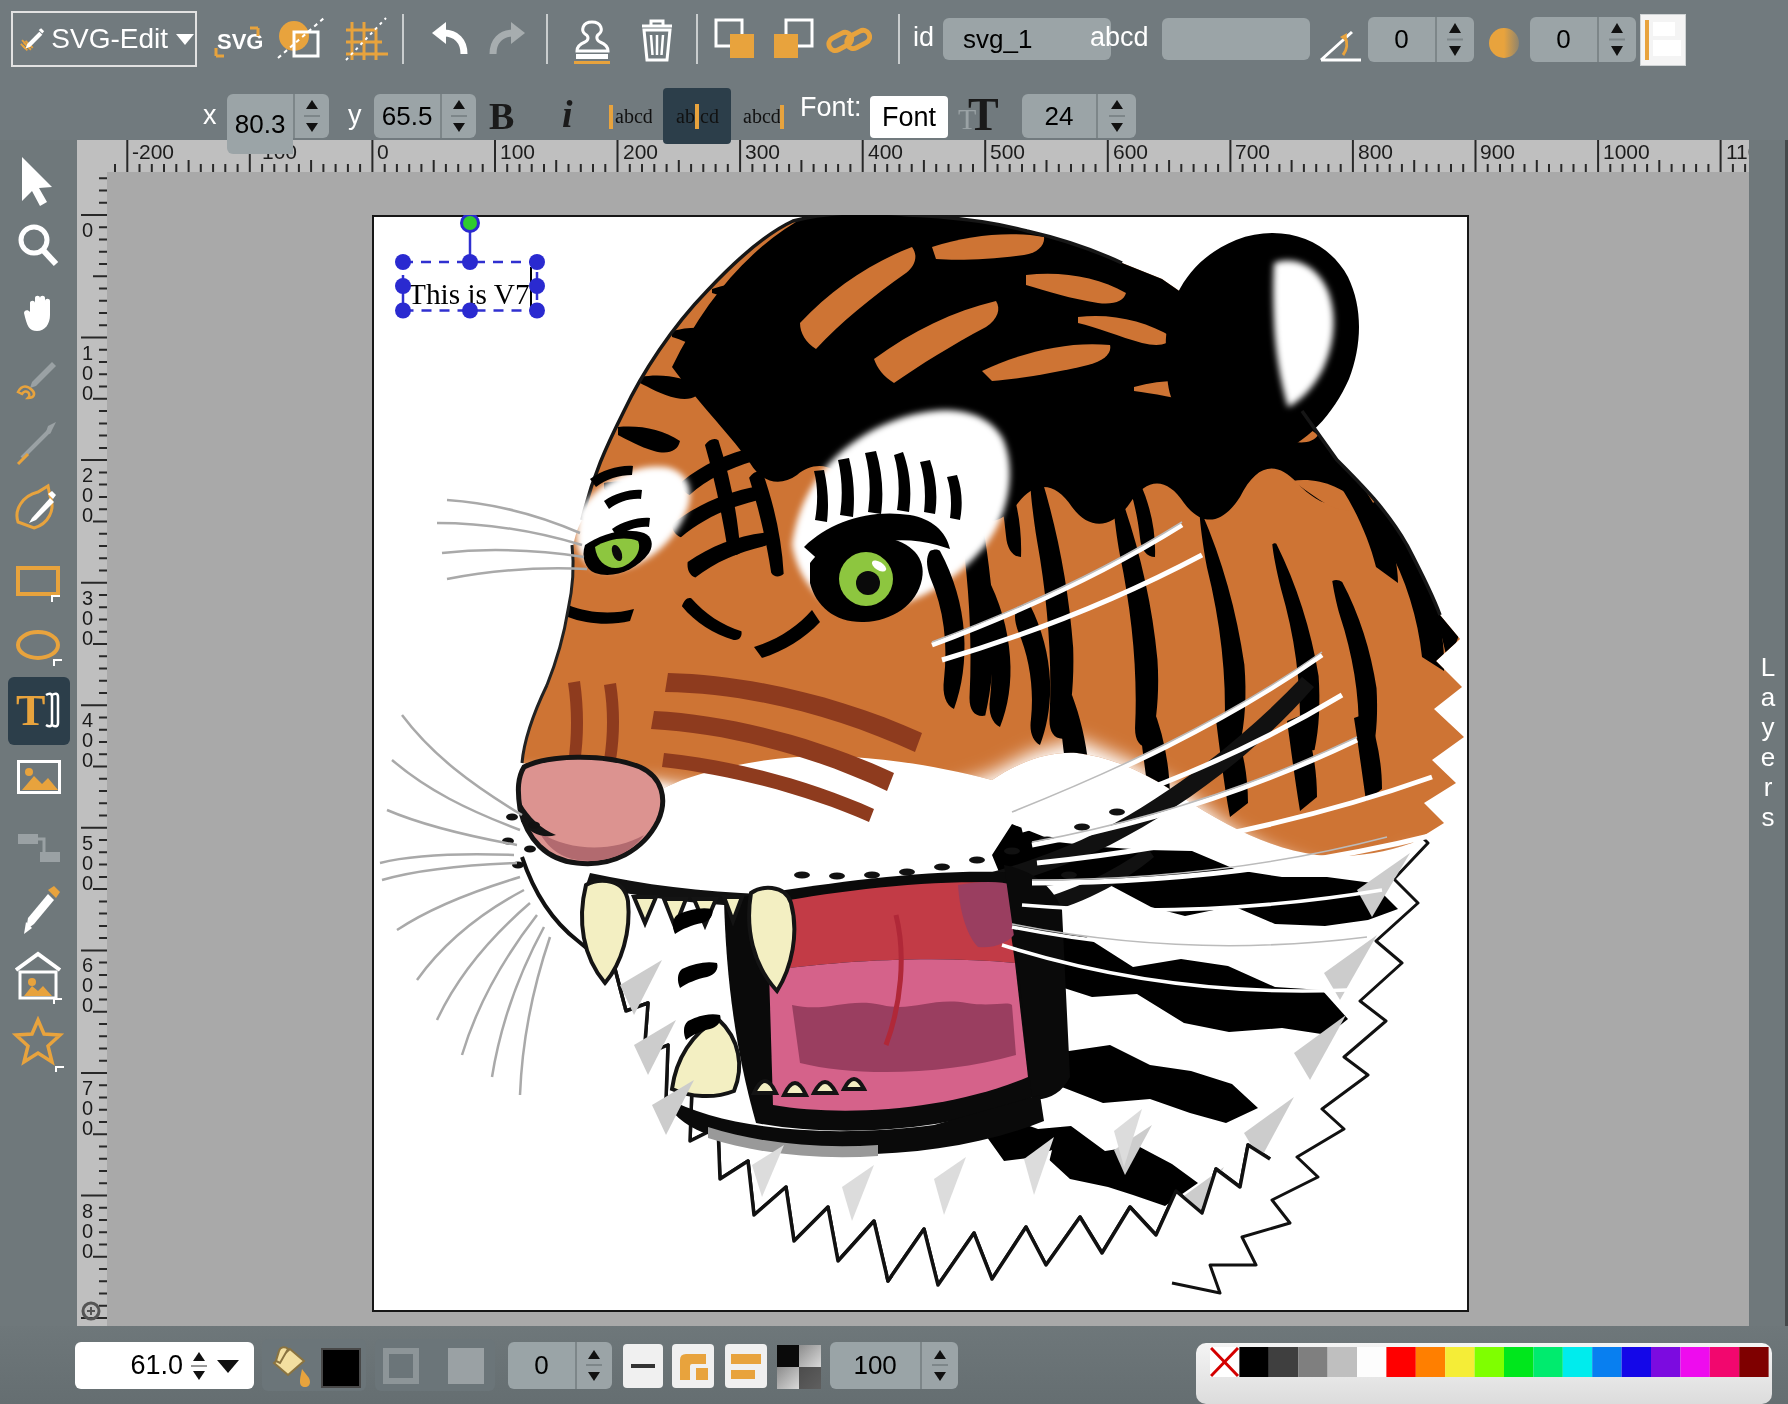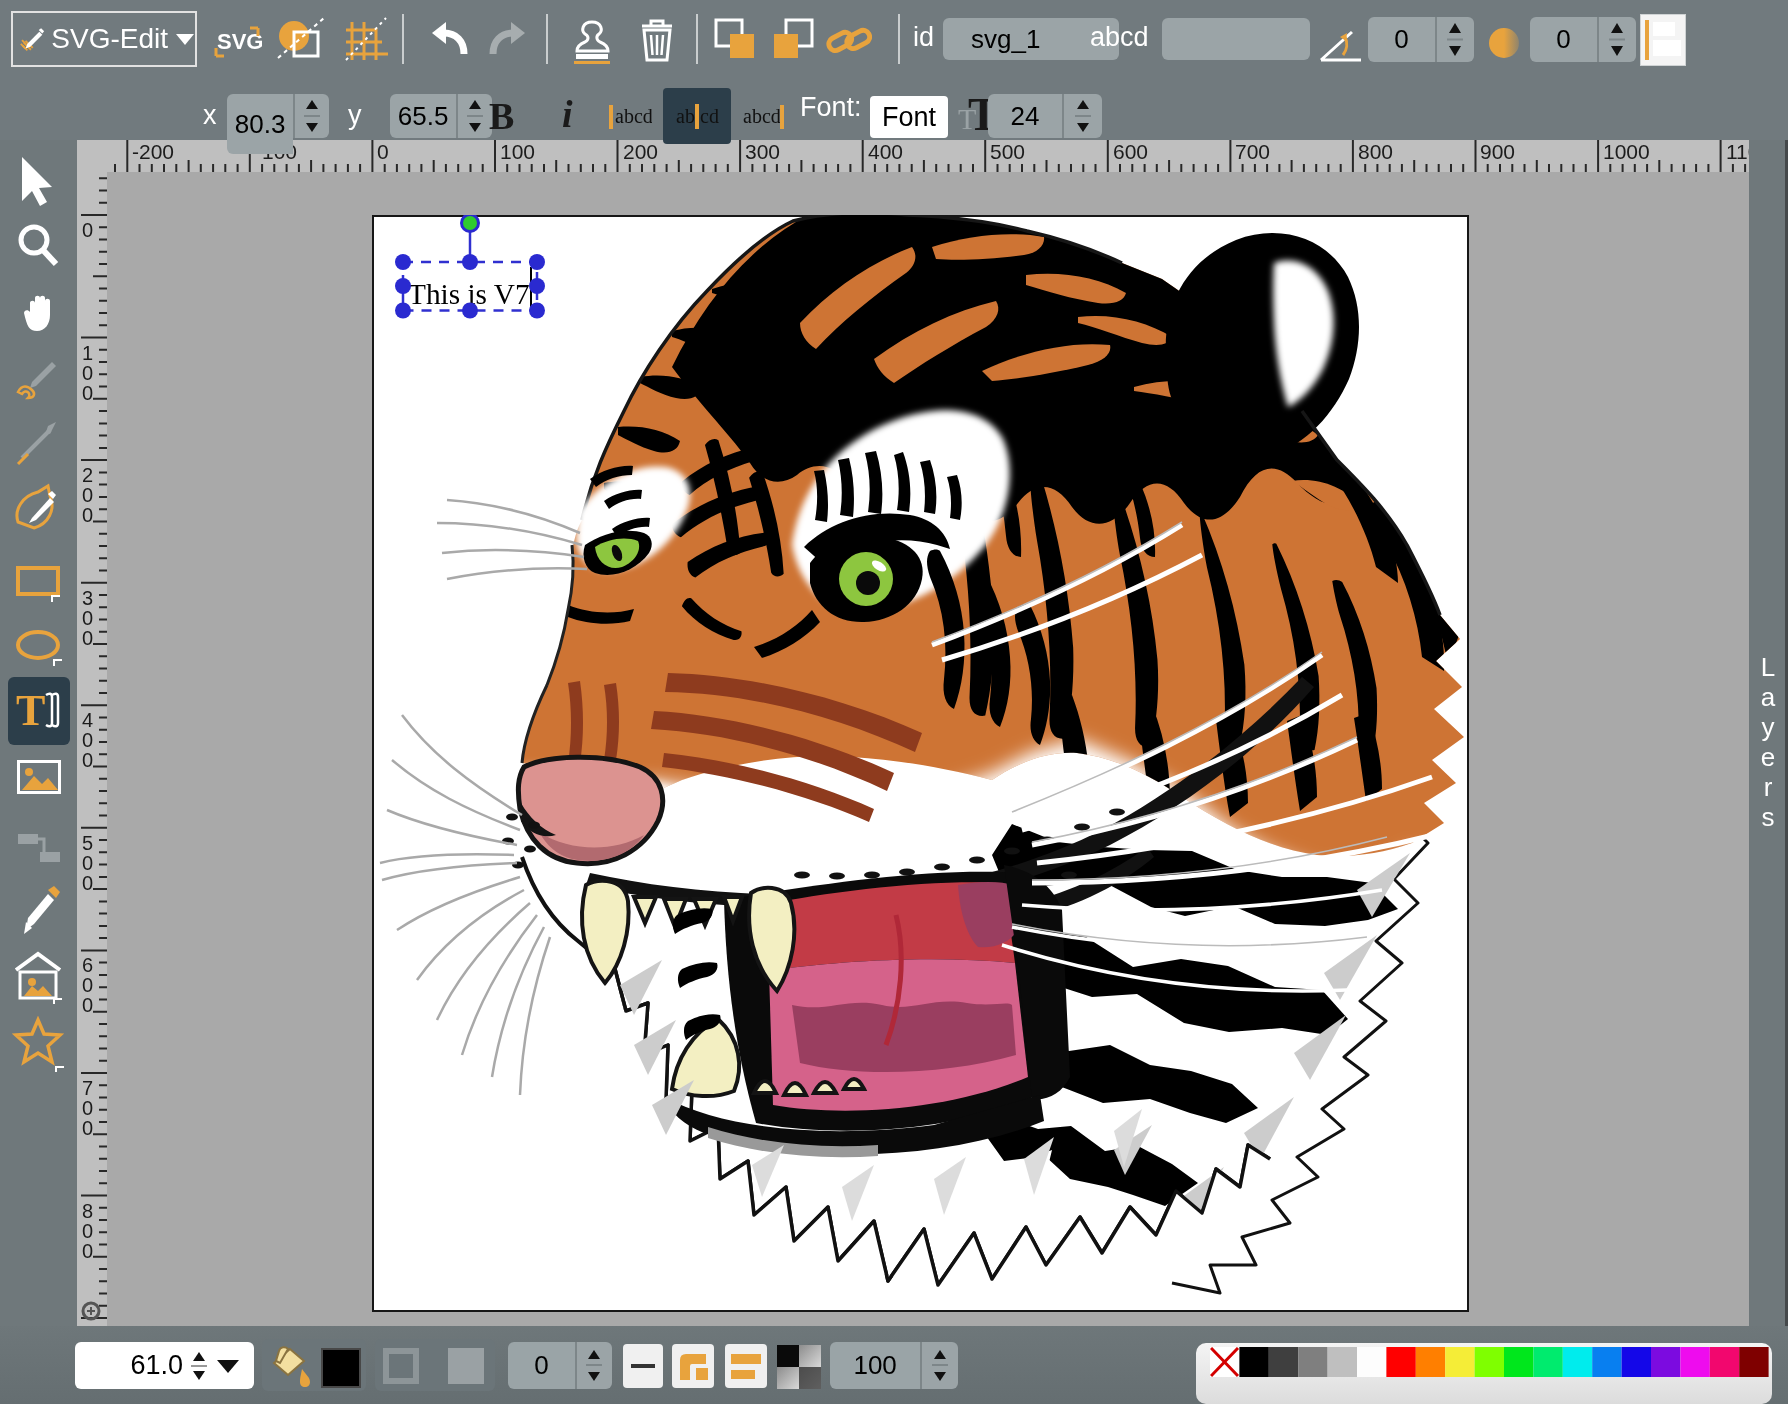--- a/index.html
+++ b/index.html
@@ -457,21 +457,21 @@
 <div class="abs" style="left:826px;top:20px;width:46px;height:42px;">
  <svg width="46" height="42">
       <g fill="none" stroke="#e8a33d" stroke-width="5">
         <rect x="2" y="15" width="24" height="13" rx="6.5" transform="rotate(-28 14 21)"></rect>
         <rect x="20" y="13" width="24" height="13" rx="6.5" transform="rotate(-28 32 19)"></rect>
       </g>
     </svg>
 </div>
 <div class="abs sep" style="left:898px;top:14px;height:50px;"></div>
 <div class="lbl abs" style="left:913px;top:22px;">id</div>
-<div class="inp abs" style="left:943px;top:18px;width:148px;height:42px;justify-content:flex-start;padding-left:28px;">svg_1</div>
+<div class="inp abs" style="left:943px;top:18px;width:148px;height:42px;justify-content:flex-start;padding-left:20px;">svg_1</div>
 <div class="lbl abs" style="left:1090px;top:22px;">abcd</div>
 <div class="inp abs" style="left:1162px;top:18px;width:148px;height:42px;"></div>
 <div class="abs" style="left:1318px;top:24px;width:46px;height:40px;">
  <svg width="46" height="40">
       <path d="M3 36h40M3 36L34 8" stroke="#fff" stroke-width="3" fill="none"></path>
       <path d="M25 31c4-5 5-12 2-18" stroke="#e8a33d" stroke-width="3" fill="none"></path>
       <path d="M29 9l-1 8-6-4z" fill="#e8a33d"></path>
     </svg>
 </div>
 <div class="abs" style="left:1368px;top:17px;width:106px;height:45px;display:flex;">
@@ -515,21 +515,21 @@
  <div class="inp" style="width:74px;border-radius:6px 0 0 6px;">80.3</div>
  <div class="spin" style="height:44px;">
       <svg width="16" height="40">
         <path d="M8 4l6 9H2z" fill="#111"></path>
         <line x1="0" y1="20" x2="16" y2="20" stroke="#7d8689" stroke-width="2"></line>
         <path d="M8 36L2 27h12z" fill="#111"></path>
       </svg>
     </div>
 </div>
 <div class="lbl abs" style="left:348px;top:100px;">y</div>
-<div class="abs" style="left:390px;top:94px;width:102px;height:44px;display:flex;">
+<div class="abs" style="left:374px;top:94px;width:102px;height:44px;display:flex;">
  <div class="inp" style="width:74px;border-radius:6px 0 0 6px;">65.5</div>
  <div class="spin" style="height:44px;">
       <svg width="16" height="40">
         <path d="M8 4l6 9H2z" fill="#111"></path>
         <line x1="0" y1="20" x2="16" y2="20" stroke="#7d8689" stroke-width="2"></line>
         <path d="M8 36L2 27h12z" fill="#111"></path>
       </svg>
     </div>
 </div>
 <div class="abs" style="left:489px;top:94px;font-family:'Liberation Serif',serif;font-weight:bold;font-size:38px;color:#1a1a1a;">B</div>
@@ -552,21 +552,21 @@
       <text x="1" y="21" font-family="Liberation Serif" font-size="20" fill="#111">abcd</text>
       <rect x="38" y="3" width="4" height="24" fill="#e8a33d"></rect>
     </svg>
 </div>
 <div class="lbl abs" style="left:800px;top:92px;">Font:</div>
 <div class="abs" style="left:870px;top:96px;width:78px;height:42px;background:#fff;border-radius:4px;display:flex;align-items:center;justify-content:center;font-size:27px;color:#000;">Font</div>
 <div class="abs" style="left:958px;top:90px;width:56px;height:50px;">
  <span style="position:absolute;left:0px;top:12px;font-family:'Liberation Serif',serif;font-size:30px;color:#9aa2a5;">T</span>
  <span style="position:absolute;left:10px;top:-2px;font-family:'Liberation Serif',serif;font-size:46px;font-weight:bold;color:#1a1a1a;">T</span>
 </div>
-<div class="abs" style="left:988px;top:94px;width:123px;height:44px;display:flex;">
+<div class="abs" style="left:1022px;top:94px;width:123px;height:44px;display:flex;">
  <div class="inp" style="width:74px;border-radius:6px 0 0 6px;">24</div>
  <div class="spin" style="height:44px;">
       <svg width="16" height="40">
         <path d="M8 4l6 9H2z" fill="#111"></path>
         <line x1="0" y1="20" x2="16" y2="20" stroke="#7d8689" stroke-width="2"></line>
         <path d="M8 36L2 27h12z" fill="#111"></path>
       </svg>
     </div>
 </div>
 <div class="abs" style="left:14px;top:155px;width:50px;height:52px;">

